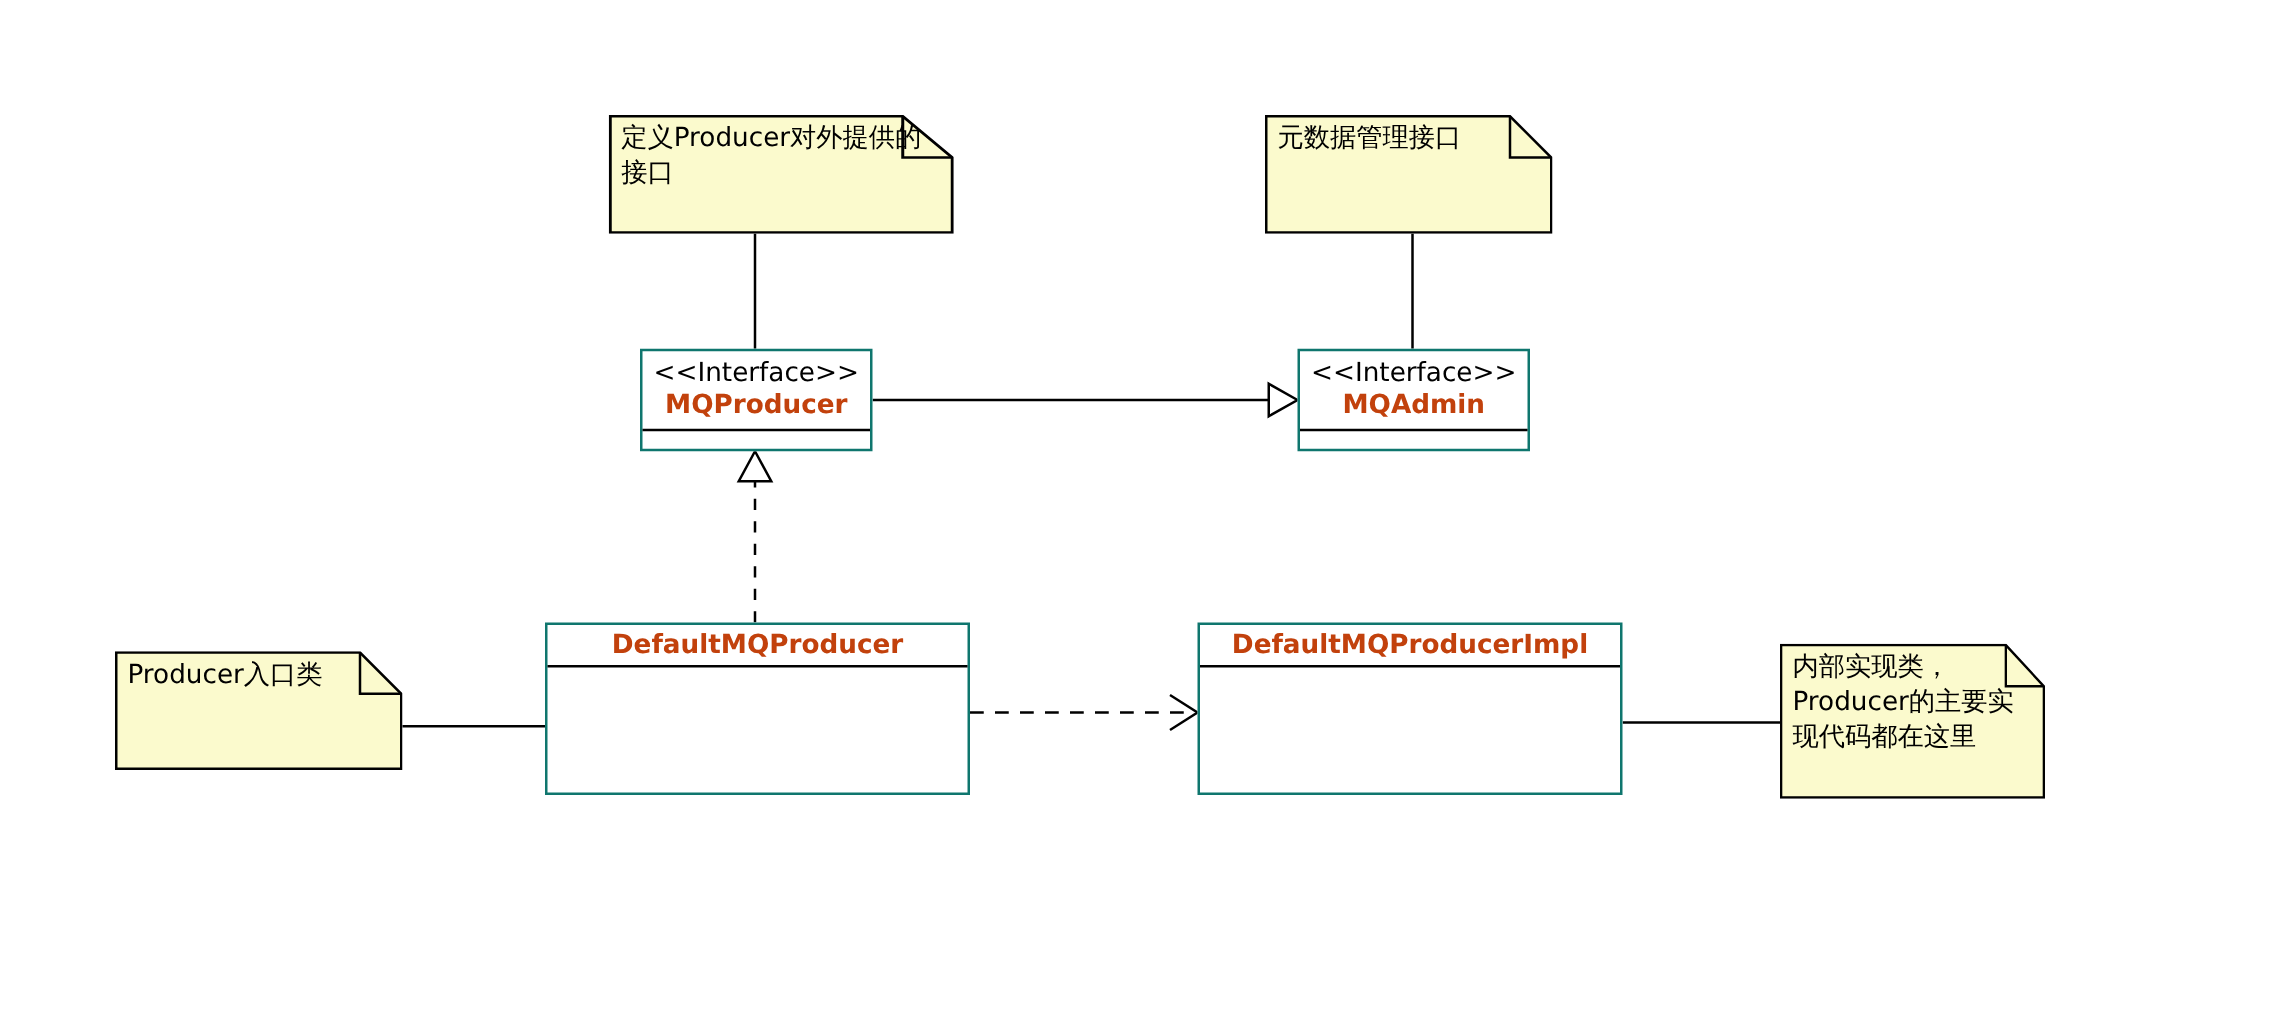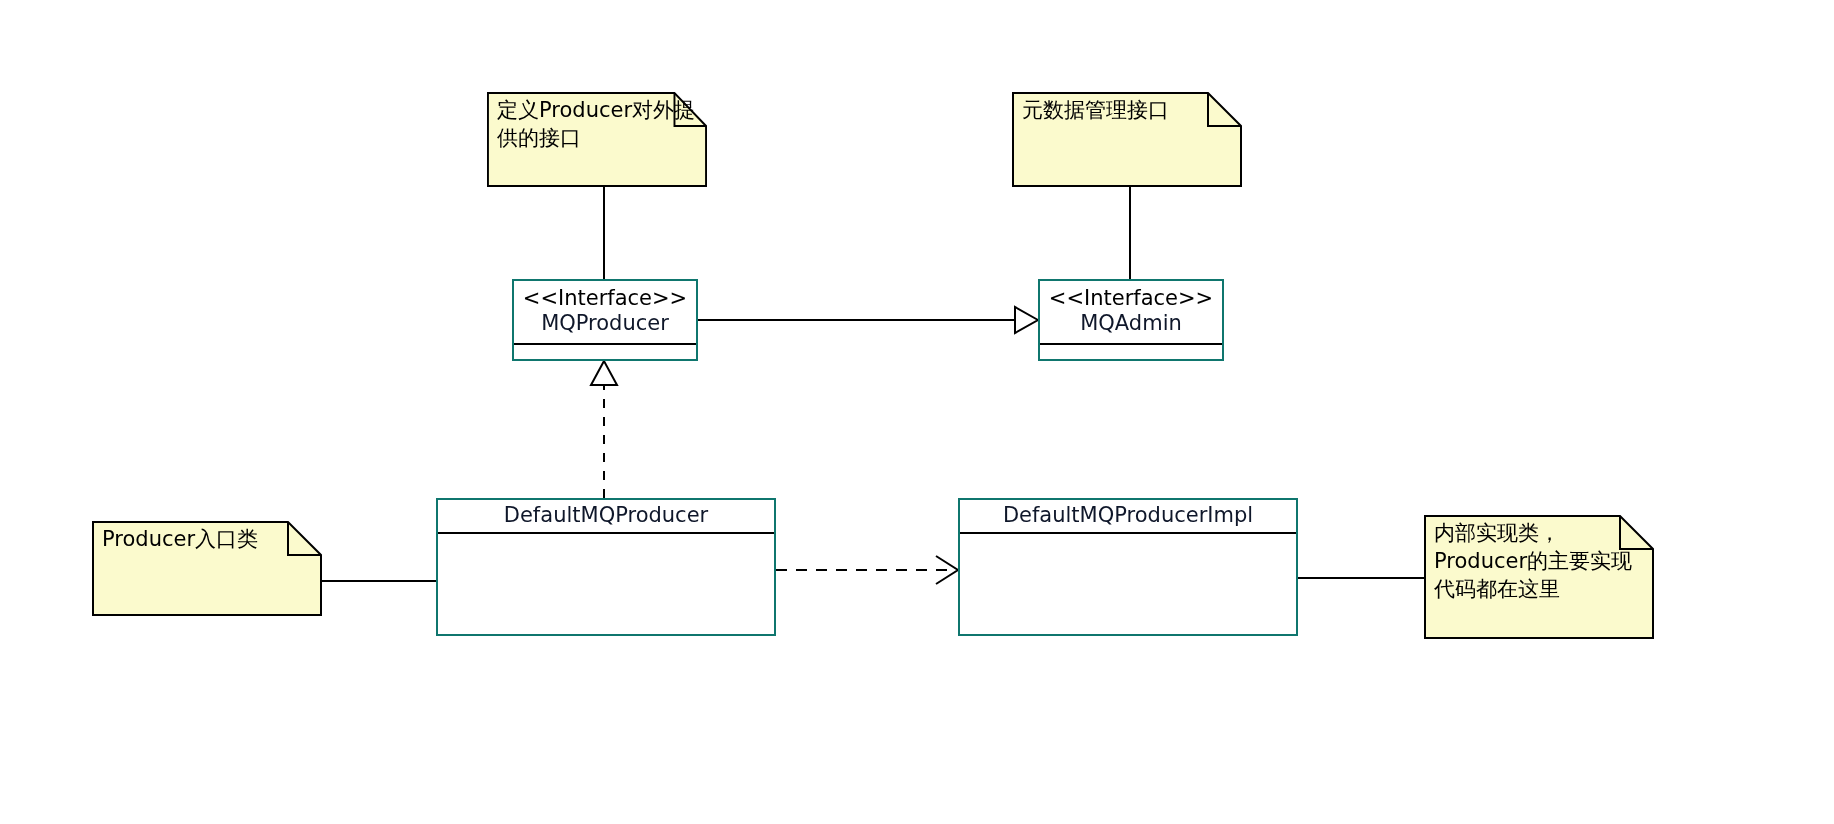--- a/index.html
+++ b/index.html
@@ -47,22 +47,22 @@
     display: block;
     font-size: 21px;
     font-weight: 400;
     color: #000000;
     letter-spacing: 0px;
     white-space: nowrap;
   }
   .uml-name {
     display: block;
     font-size: 21px;
-    font-weight: 400;
-    color: #0f172a;
+    font-weight: 700;
+    color: #c2410c;
     white-space: nowrap;
   }
   .uml-body {
     width: 100%;
   }
 
   
   .uml-box.klass .uml-head {
     padding: 3px 6px 4px 6px;
   }
@@ -115,21 +115,21 @@
       <line x1="604" y1="498" x2="604" y2="385" stroke="#000" stroke-width="2" stroke-dasharray="9,9"></line>
       <polygon points="604,361 591,385 617,385" fill="#ffffff" stroke="#000" stroke-width="2"></polygon>
     </g>
 
     <g>
       <line x1="776" y1="570" x2="950" y2="570" stroke="#000" stroke-width="2" stroke-dasharray="11,9"></line>
       <polyline points="936,556 958,570 936,584" fill="none" stroke="#000" stroke-width="2"></polyline>
     </g>
   </svg>
 
-  <div class="note" style="left:487px; top:92px; width:220px; height:95px;">
+  <div class="note" style="left:487px; top:92px; width:276px; height:95px;">
     <svg class="note-shape" viewBox="0 0 230 95" preserveAspectRatio="none" xmlns="http://www.w3.org/2000/svg">
       <path d="M1,1 H196 L229,34 V94 H1 Z" fill="#fbfacd" stroke="#000" stroke-width="2"></path>
       <path d="M196,1 V34 H229" fill="none" stroke="#000" stroke-width="2"></path>
     </svg>
     <div class="note-text">定义Producer对外提供的接口</div>
   </div>
 
   <div class="note" style="left:92px; top:521px; width:230px; height:95px;">
     <svg class="note-shape" viewBox="0 0 230 95" preserveAspectRatio="none" xmlns="http://www.w3.org/2000/svg">
       <path d="M1,1 H196 L229,34 V94 H1 Z" fill="#fbfacd" stroke="#000" stroke-width="2"></path>
@@ -139,21 +139,21 @@
   </div>
 
   <div class="note" style="left:1012px; top:92px; width:230px; height:95px;">
     <svg class="note-shape" viewBox="0 0 230 95" preserveAspectRatio="none" xmlns="http://www.w3.org/2000/svg">
       <path d="M1,1 H196 L229,34 V94 H1 Z" fill="#fbfacd" stroke="#000" stroke-width="2"></path>
       <path d="M196,1 V34 H229" fill="none" stroke="#000" stroke-width="2"></path>
     </svg>
     <div class="note-text">元数据管理接口</div>
   </div>
 
-  <div class="note" style="left:1424px; top:515px; width:230px; height:124px;">
+  <div class="note" style="left:1424px; top:515px; width:212px; height:124px;">
     <svg class="note-shape" viewBox="0 0 230 124" preserveAspectRatio="none" xmlns="http://www.w3.org/2000/svg">
       <path d="M1,1 H196 L229,34 V123 H1 Z" fill="#fbfacd" stroke="#000" stroke-width="2"></path>
       <path d="M196,1 V34 H229" fill="none" stroke="#000" stroke-width="2"></path>
     </svg>
     <div class="note-text">内部实现类，Producer的主要实现代码都在这里</div>
   </div>
 
   <div class="uml-box iface" style="left:512px; top:279px; width:186px; height:82px;">
     <div class="uml-head">
       <span class="stereotype">&lt;&lt;Interface&gt;&gt;</span>

